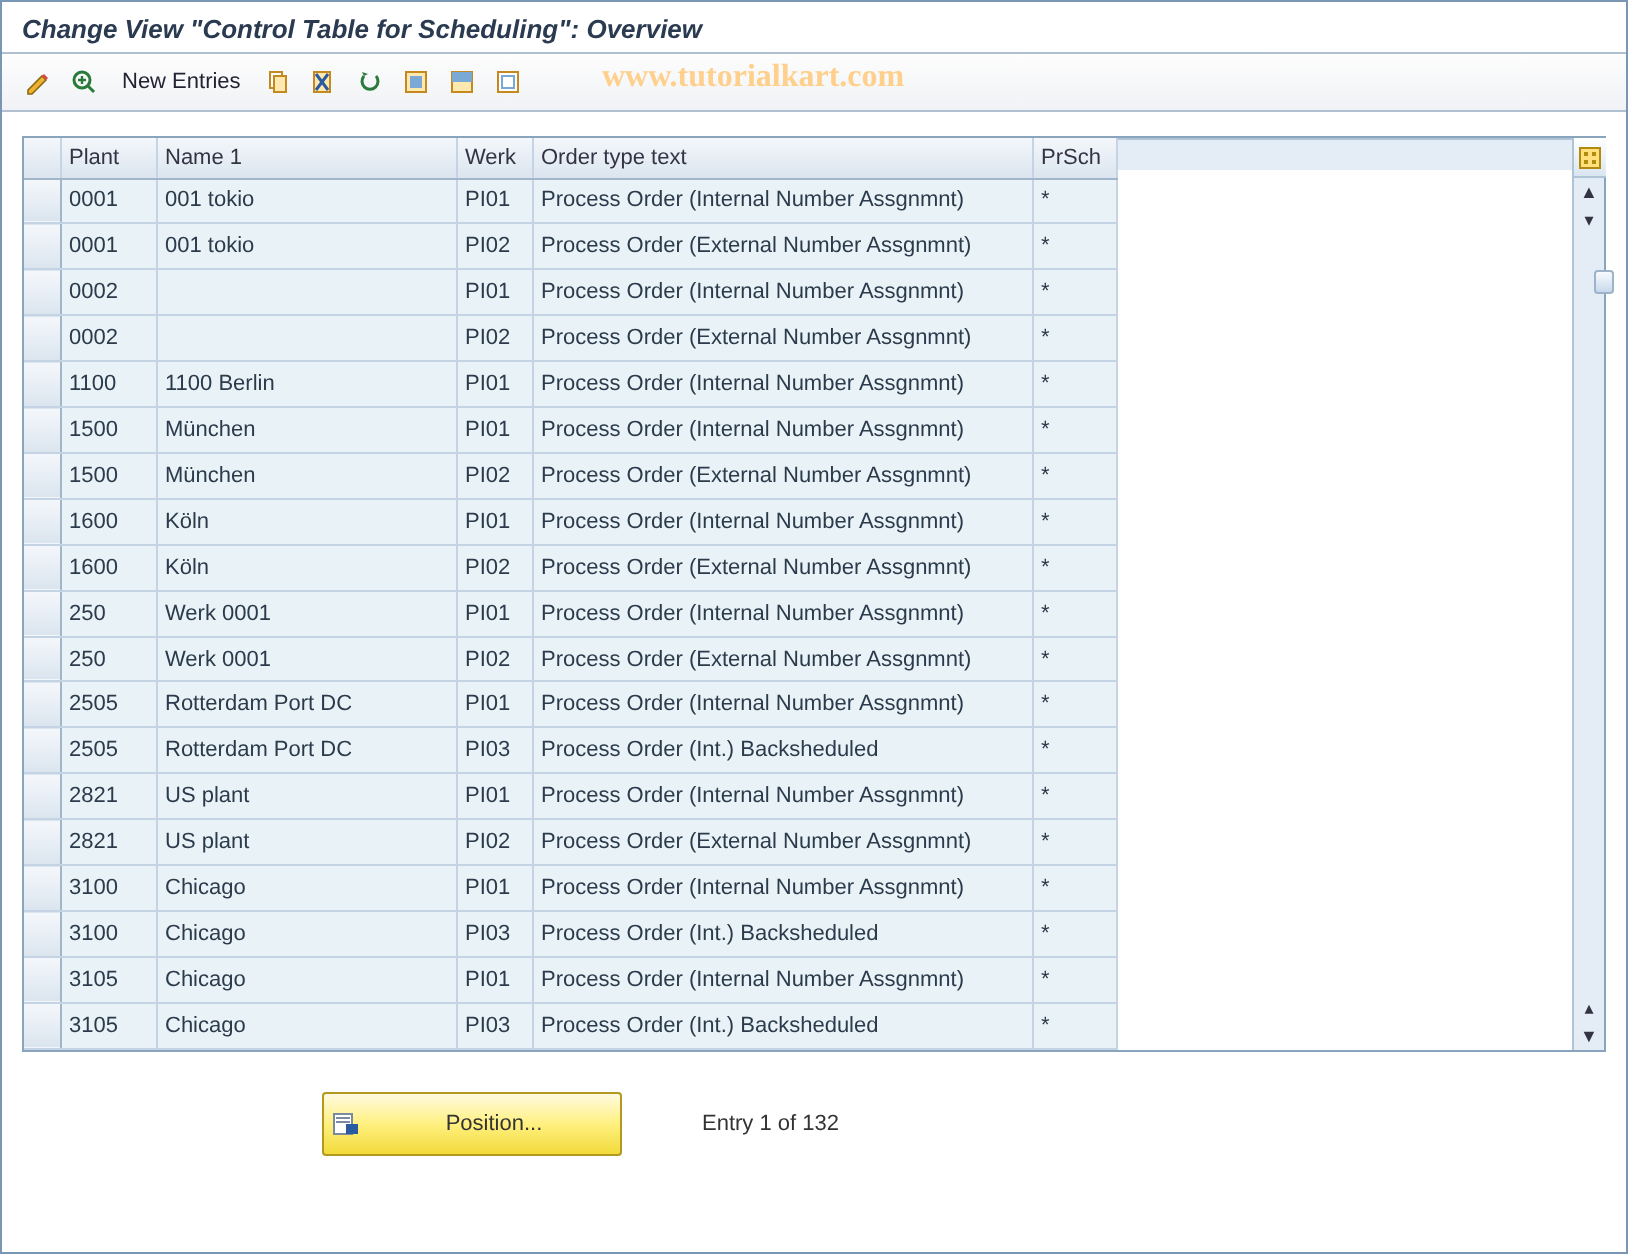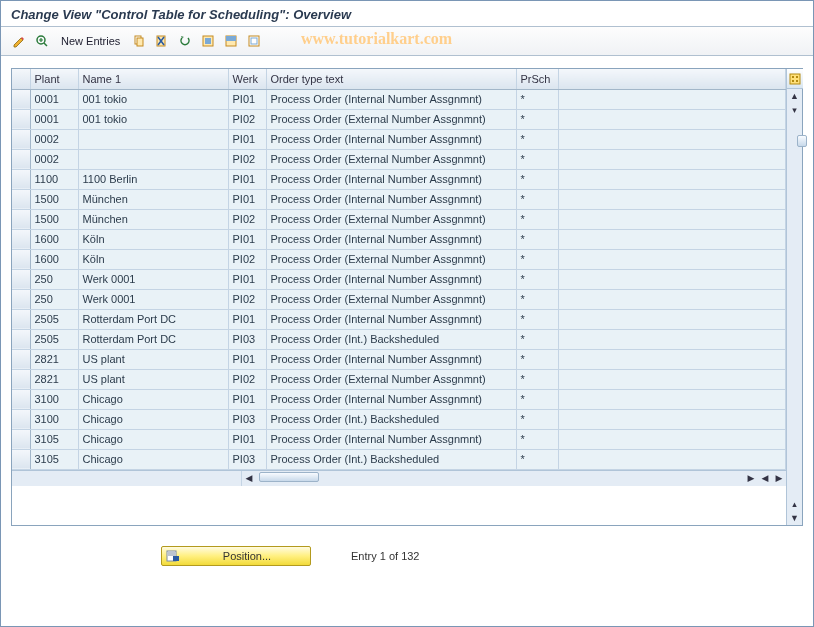--- a/index.html
+++ b/index.html
@@ -61,21 +61,21 @@
     }
     .table-wrap {
       border: 1px solid #8aa4bd;
       display:flex;
       height: 458px;
       background:#fff;
     }
     .table-inner {
       flex:1;
       display:flex;
-      flex-direction:column;
+      flex-direction:row;
       overflow:hidden;
     }
     .vscroll-col {
       width: 16px;
       background: #e4ecf5;
       border-left:1px solid #b0c4d8;
       display:flex;
       flex-direction:column;
       align-items:center;
     }
@@ -108,21 +108,21 @@
     .hscroll-track{flex:1;height:12px;background:#e4ecf5;position:relative;margin:0 1px;}
     .hscroll-thumb{position:absolute;left:2px;top:0;width:60px;height:10px;background:linear-gradient(#f8fbff,#c8d9ea);border:1px solid #9cb3c9;border-radius:2px;}
     .hscroll-right-group{display:flex;align-items:center;margin-left:auto;}
     .footer {
       display:flex;
       align-items:center;
       gap: 40px;
       padding: 18px 10px 6px 160px;
     }
     .position-btn {
-      width: 150px; height:20px;
+      width: 150px; height:32px;
       background: linear-gradient(#fffbe0,#fff080,#f2da3a);
       border:1px solid #b39a1e;
       border-radius:2px;
       display:flex; align-items:center;
       padding-left:4px;
       cursor:pointer;
       font-size:11px;
       color:#333;
       gap:4px;
     }

